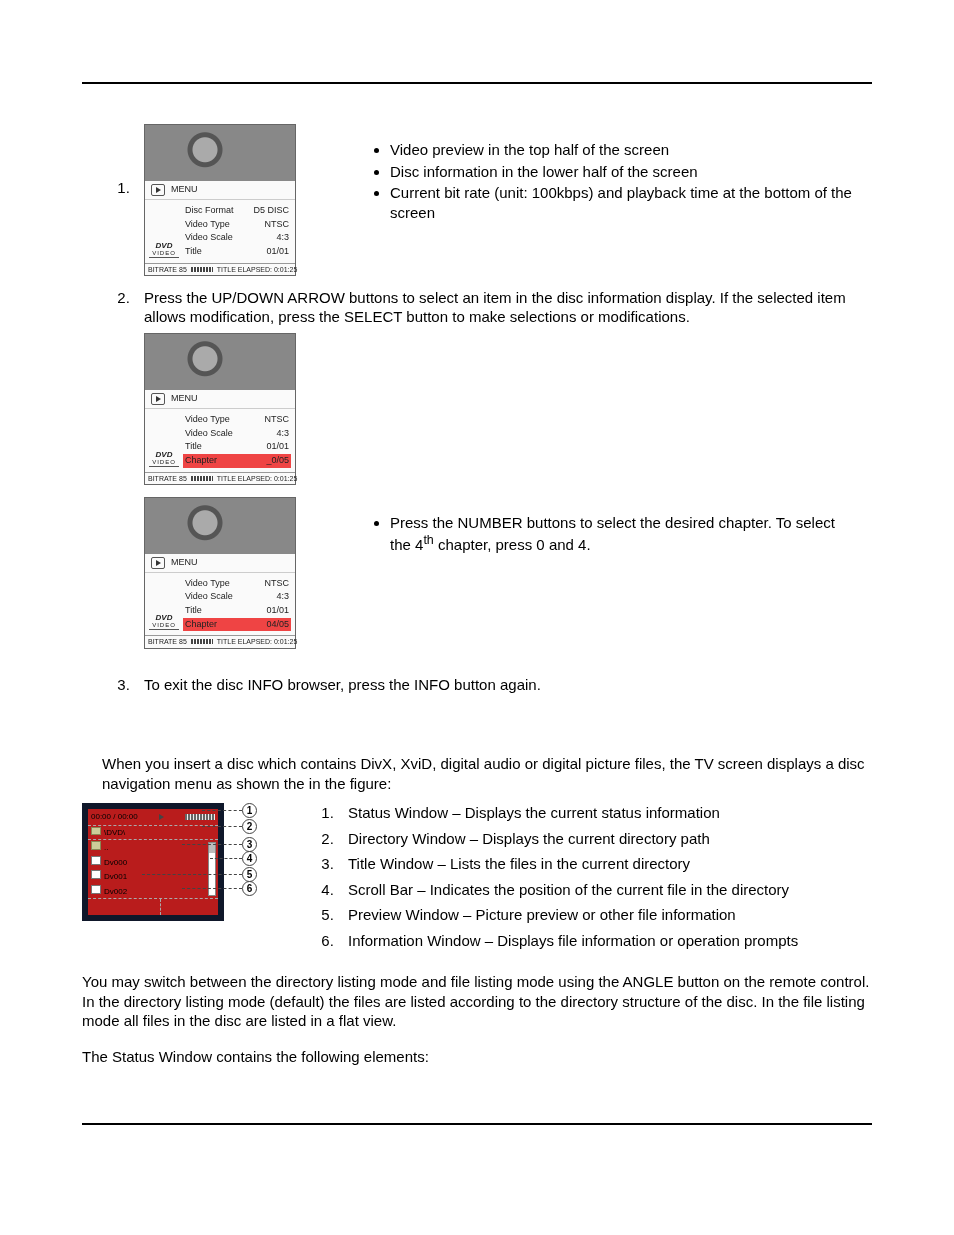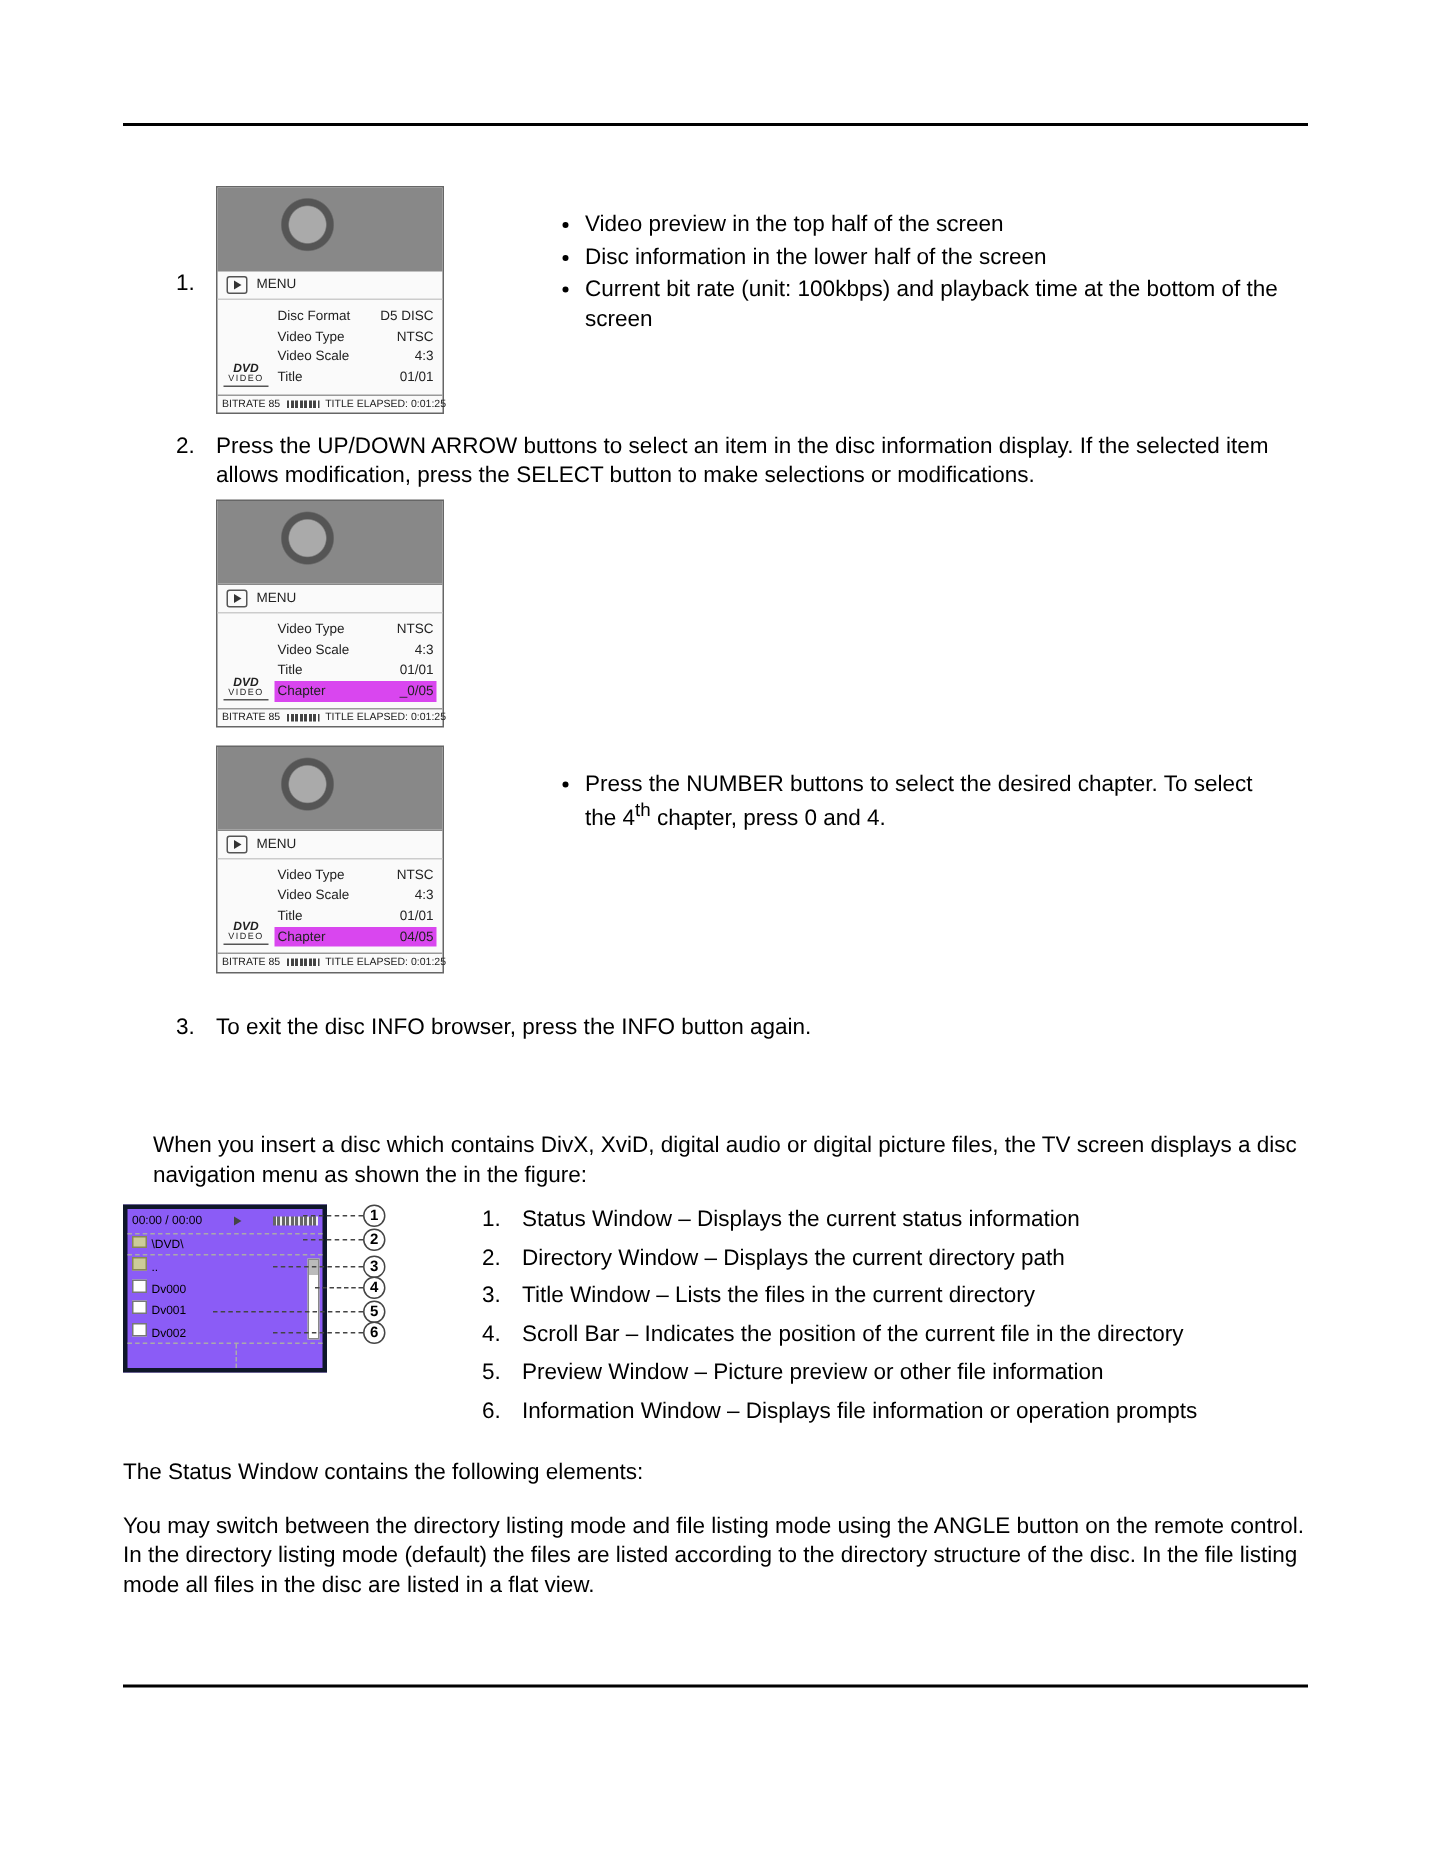--- a/index.html
+++ b/index.html
@@ -20,27 +20,27 @@
   .shot{border:1px solid #666;background:#fafafa;width:150px;font-size:9px;color:#222;margin-bottom:6px;}
   .shot .vid{height:55px;background:radial-gradient(circle at 40% 45%,#aaa 0 12px,#555 13px 17px,#888 18px 100%);border-bottom:1px solid #888;}
   .shot .menurow{display:flex;align-items:center;gap:6px;padding:3px 6px;border-bottom:1px solid #ccc;text-align:right;}
   .shot .playbtn{width:12px;height:10px;border:1px solid #555;border-radius:2px;display:flex;align-items:center;justify-content:center;}
   .shot .playbtn:before{content:"";border-left:5px solid #333;border-top:3px solid transparent;border-bottom:3px solid transparent;display:block;}
   .shot .info{display:flex;gap:4px;padding:4px 4px 4px 4px;align-items:flex-end;}
   .shot .logo{flex:0 0 30px;font-weight:bold;font-style:italic;font-size:8px;line-height:1;text-align:center;}
   .shot .logo small{display:block;font-style:normal;font-weight:normal;letter-spacing:1px;font-size:6px;border-bottom:1px solid #555;padding-bottom:1px;margin-bottom:1px;}
   .shot .kv{flex:1;}
   .shot .kv div{display:flex;justify-content:space-between;padding:1px 2px;}
-  .shot .kv div.sel{background:#d946ef;}
+  .shot .kv div.sel{background:#ef4444;}
   .shot .bar{border-top:1px solid #999;padding:1px 3px;font-size:7px;display:flex;gap:4px;align-items:center;white-space:nowrap;}
   .shot .bar .meter{flex:0 0 22px;height:5px;background:repeating-linear-gradient(90deg,#444 0 2px,#fff 2px 3px);}
 
   
   .navwrap{position:relative;width:180px;height:92px;font-size:8px;}
-  .navbox{border:3px solid #0f172a;background:#8b5cf6;width:130px;}
+  .navbox{border:6px solid #0f172a;background:#b91c1c;width:130px;}
   .navbox .status{display:flex;justify-content:space-between;align-items:center;padding:2px 3px;border-bottom:1px dashed #aaa;height:12px;}
   .navbox .status .sicon{width:0;height:0;border-left:5px solid #444;border-top:3px solid transparent;border-bottom:3px solid transparent;}
   .navbox .status .sbars{width:30px;height:6px;background:repeating-linear-gradient(90deg,#666 0 2px,#eee 2px 3px);}
   .navbox .dir{padding:1px 3px;border-bottom:1px dashed #aaa;}
   .navbox .fold:before{content:"";display:inline-block;width:8px;height:6px;background:#cc9;margin-right:3px;border:1px solid #885;}
   .navbox .files{padding:0 0 0 3px;position:relative;}
   .navbox .files .scroll{position:absolute;right:2px;top:2px;bottom:2px;width:6px;background:#fff;border:1px solid #888;}
   .navbox .files .scroll:before{content:"";display:block;position:absolute;top:0;left:0;right:0;height:10px;background:#bbb;}
   .navbox .files .f{padding:1px 0;}
   .navbox .files .ficon{display:inline-block;width:8px;height:7px;border:1px solid #777;background:#fff;margin-right:3px;}
@@ -257,19 +257,19 @@
           <li>Status Window – Displays the current status information</li>
           <li>Directory Window – Displays the current directory path</li>
           <li>Title Window – Lists the files in the current directory</li>
           <li>Scroll Bar – Indicates the position of the current file in the directory</li>
           <li>Preview Window – Picture preview or other file information</li>
           <li>Information Window – Displays file information or operation prompts</li>
         </ol>
       </div>
     </div>
 
+    <p class="para">You may switch between the directory listing mode and file listing mode using the ANGLE button on the remote control.  In the directory listing mode (default) the files are listed according to the directory structure of the disc.  In the file listing mode all files in the disc are listed in a flat view.</p>
     <p class="para">The Status Window contains the following elements:</p>
-    <p class="para">You may switch between the directory listing mode and file listing mode using the ANGLE button on the remote control.  In the directory listing mode (default) the files are listed according to the directory structure of the disc.  In the file listing mode all files in the disc are listed in a flat view.</p>
 
   </div>
 
   <div class="bottom-rule"></div>
 </div>
 
 </body></html>

